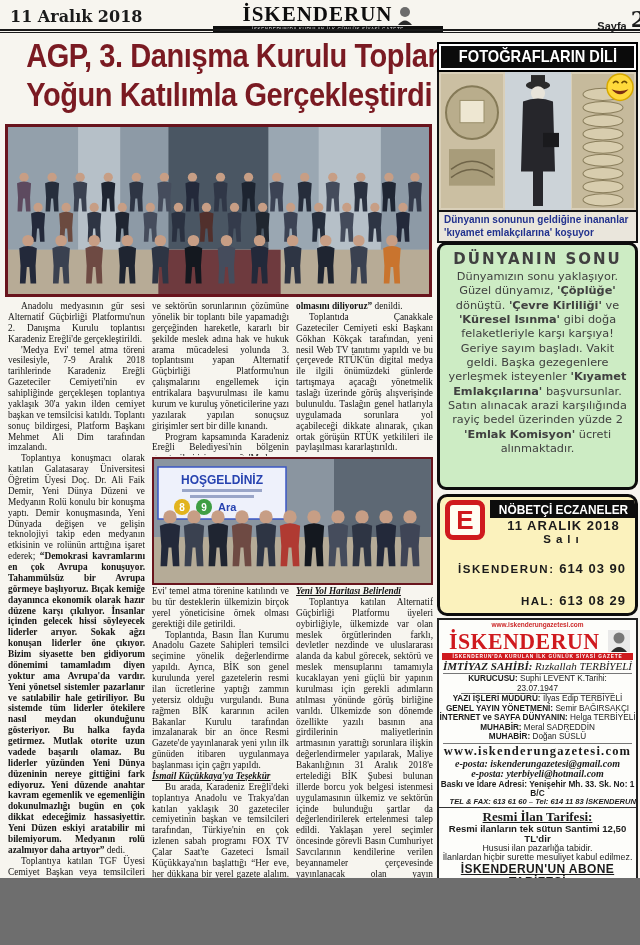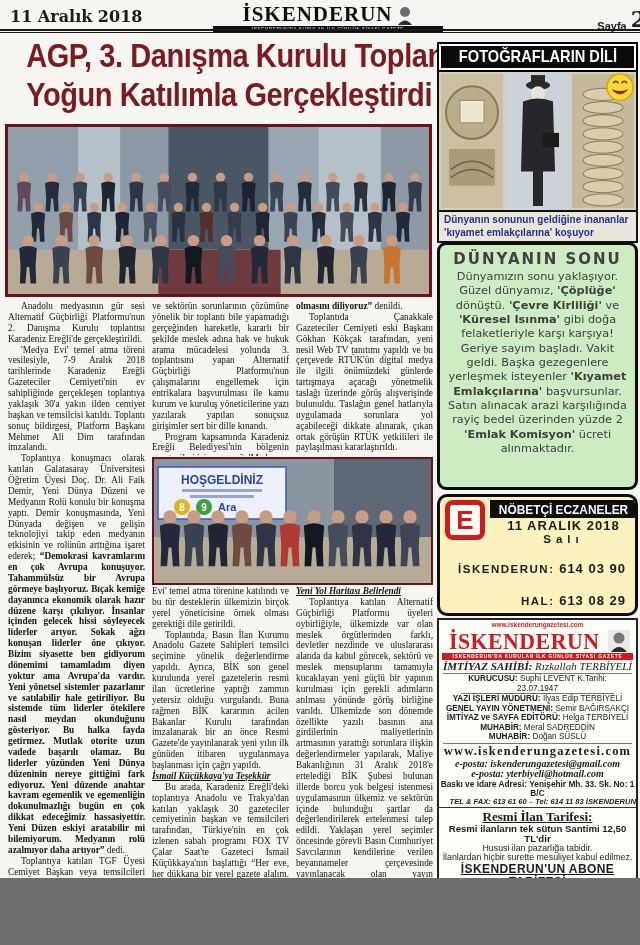--- a/index.html
+++ b/index.html
@@ -317,21 +317,21 @@
         <rect width="22" height="22" fill="#e9e9e9"></rect>
         <circle cx="11" cy="8" r="5.5" fill="#777"></circle>
         <path d="M3,22 Q11,12 19,22 Z" fill="#2c2c2c"></path>
       </svg>
     </div>
     <div class="imp-redbar">İSKENDERUN'DA KURULAN İLK GÜNLÜK SİYASİ GAZETE</div>
     <div class="imp-row0"><span class="lbl">İMTİYAZ SAHİBİ:</span> <span>Rızkallah TERBİYELİ</span></div>
     <div class="imp-row rule"><span class="lbl">KURUCUSU:</span> <span>Suphi LEVENT  K.Tarihi: 23.07.1947</span></div>
     <div class="imp-row"><span class="lbl">YAZI İŞLERİ MÜDÜRÜ:</span> <span>İlyas Edip TERBİYELİ</span></div>
     <div class="imp-row"><span class="lbl">GENEL YAYIN YÖNETMENİ:</span> <span>Semir BAĞIRSAKÇI</span></div>
-    <div class="imp-row"><span class="lbl">İMTİYAZ ve SAYFA EDİTÖRÜ:</span> <span>Helga TERBİYELİ</span></div>
+    <div class="imp-row"><span class="lbl">İNTERNET ve SAYFA DÜNYANIN:</span> <span>Helga TERBİYELİ</span></div>
     <div class="imp-row"><span class="lbl">MUHABİR:</span> <span>Meral SADREDDİN</span></div>
     <div class="imp-row"><span class="lbl">MUHABİR:</span> <span>Doğan SÜSLÜ</span></div>
     <div class="imp-site">www.iskenderungazetesi.com</div>
     <div class="imp-email">e-posta: iskenderungazetesi@gmail.com</div>
     <div class="imp-email">e-posta: yterbiyeli@hotmail.com</div>
     <div class="imp-addr">Baskı ve İdare Adresi: Yenişehir Mh. 33. Sk. No: 1 B/C</div>
     <div class="imp-tel">TEL &amp; FAX: 613 61 60 – Tel: 614 11 83 İSKENDERUN</div>
 
     <div class="tar-title">Resmi İlan Tarifesi:</div>
     <div class="tar-l1">Resmi ilanların tek sütun Santimi 12,50 TL'dir</div>

